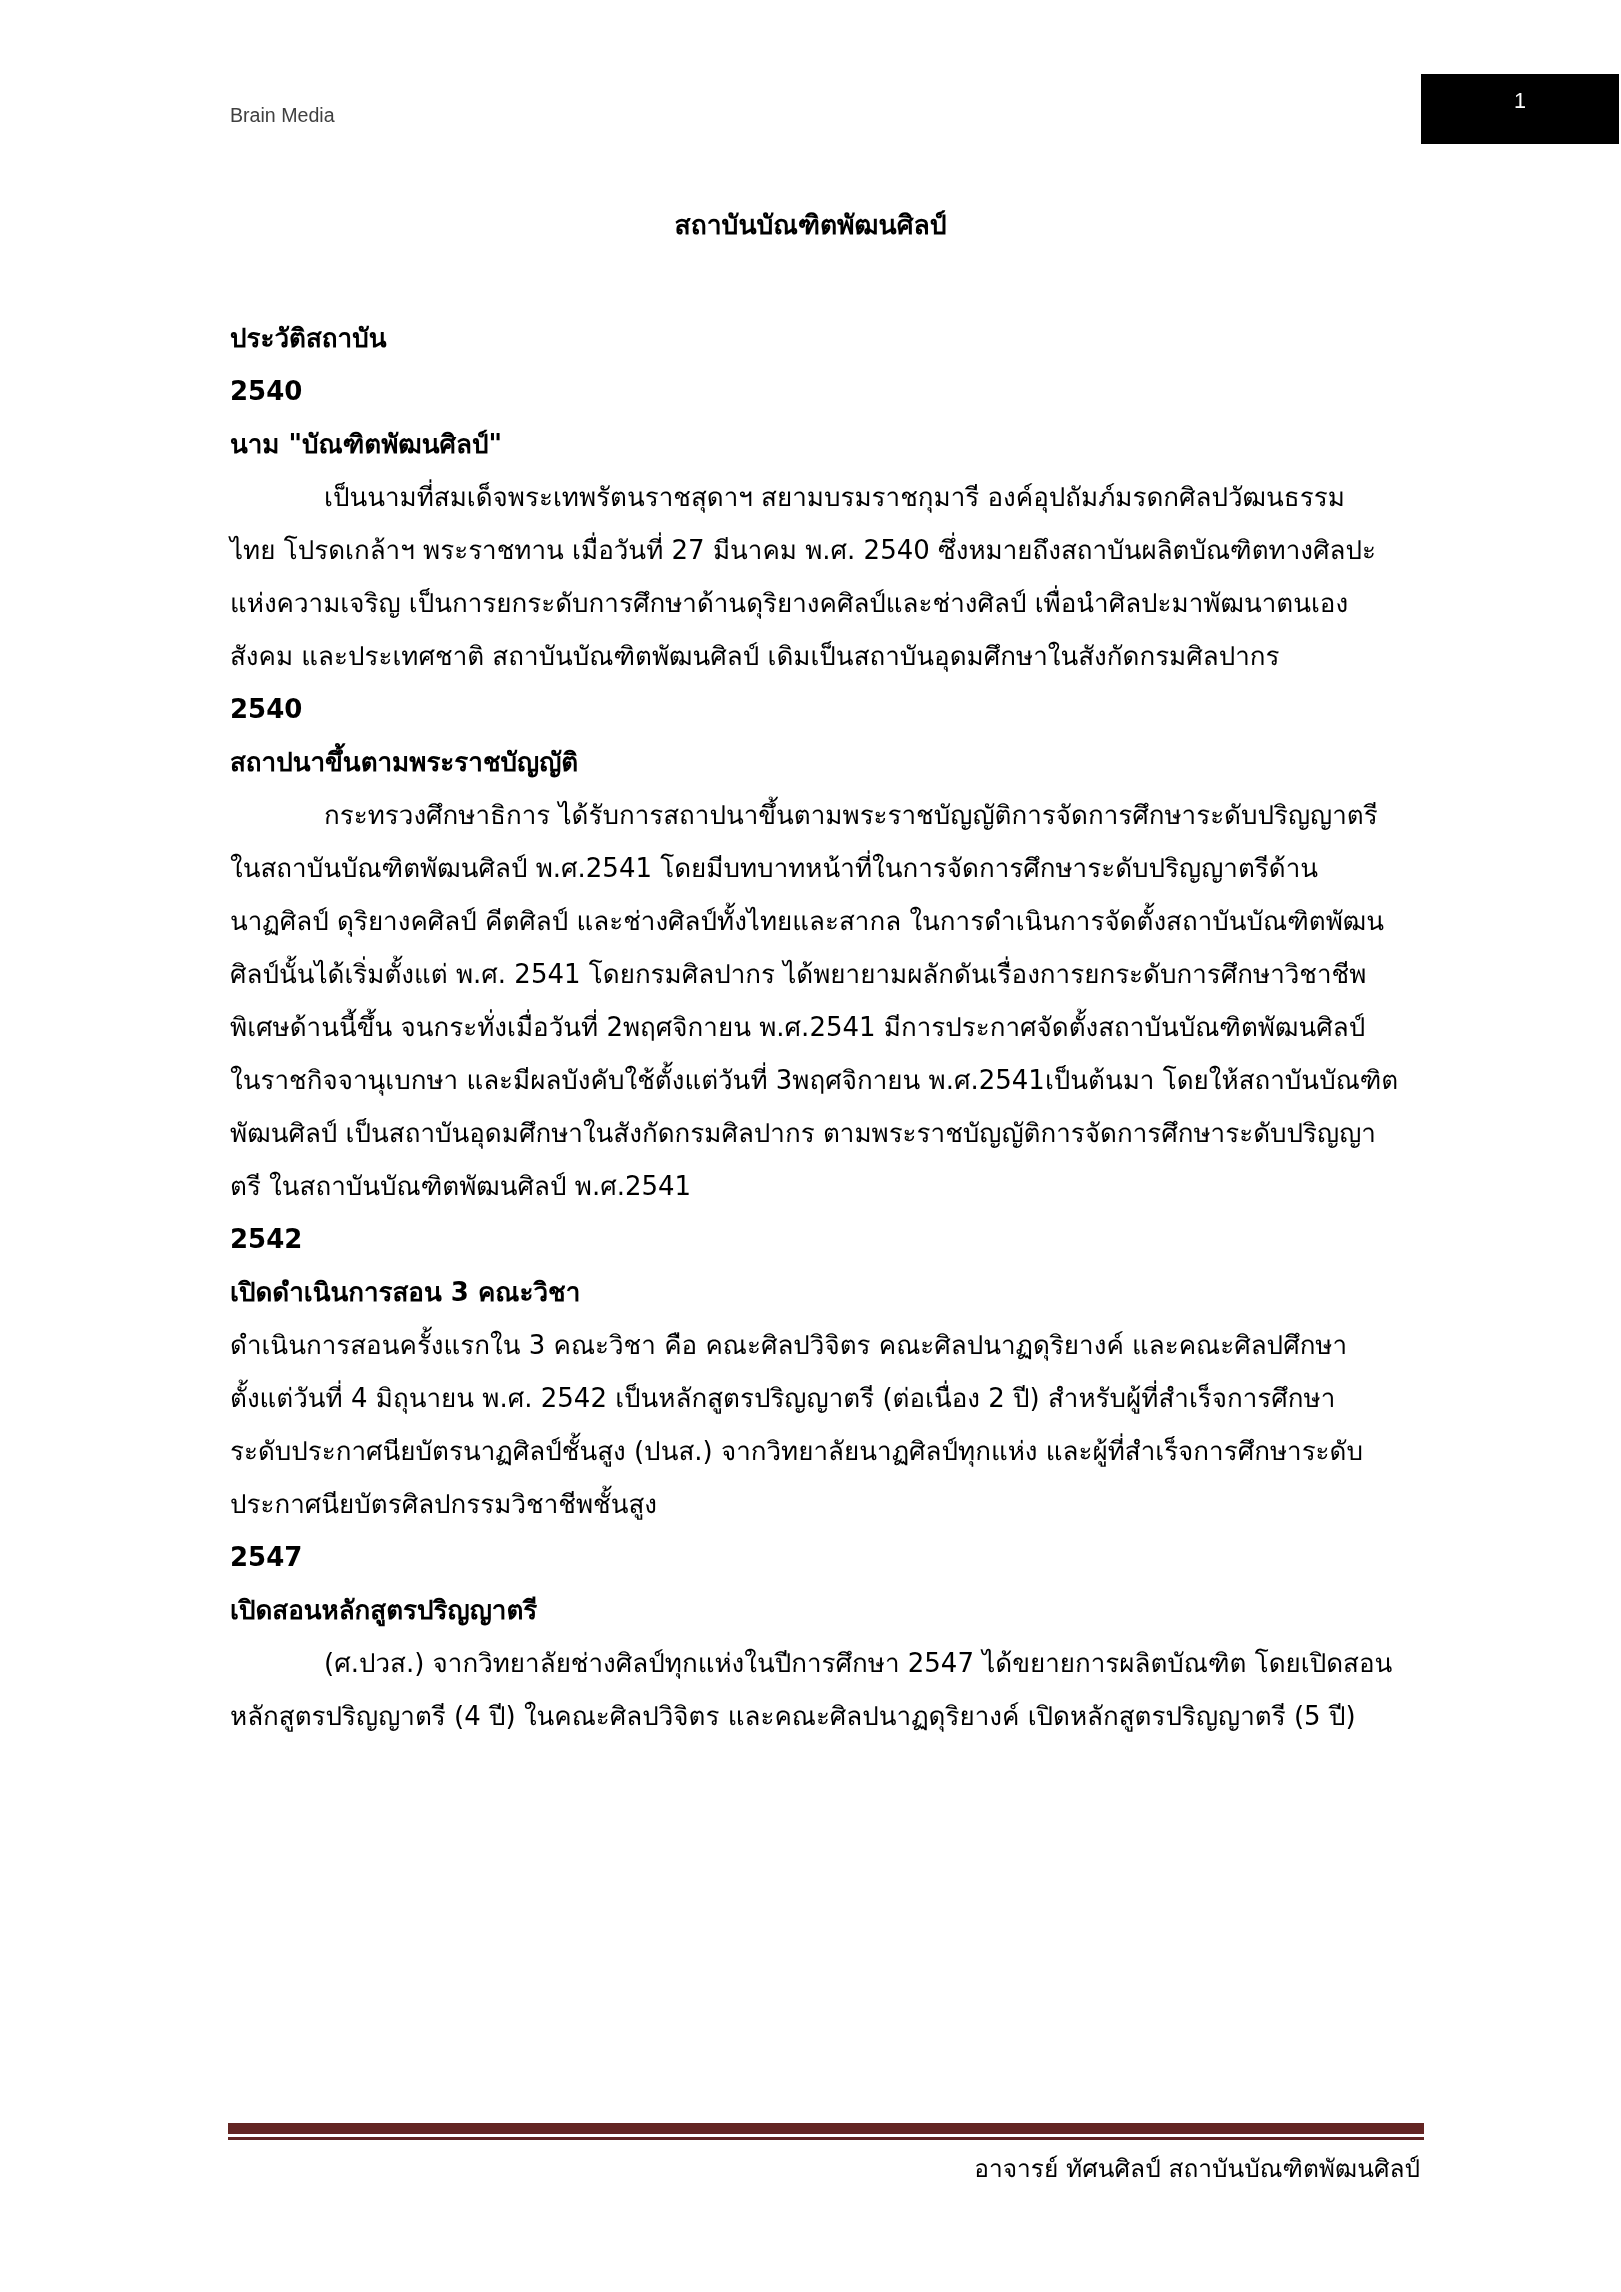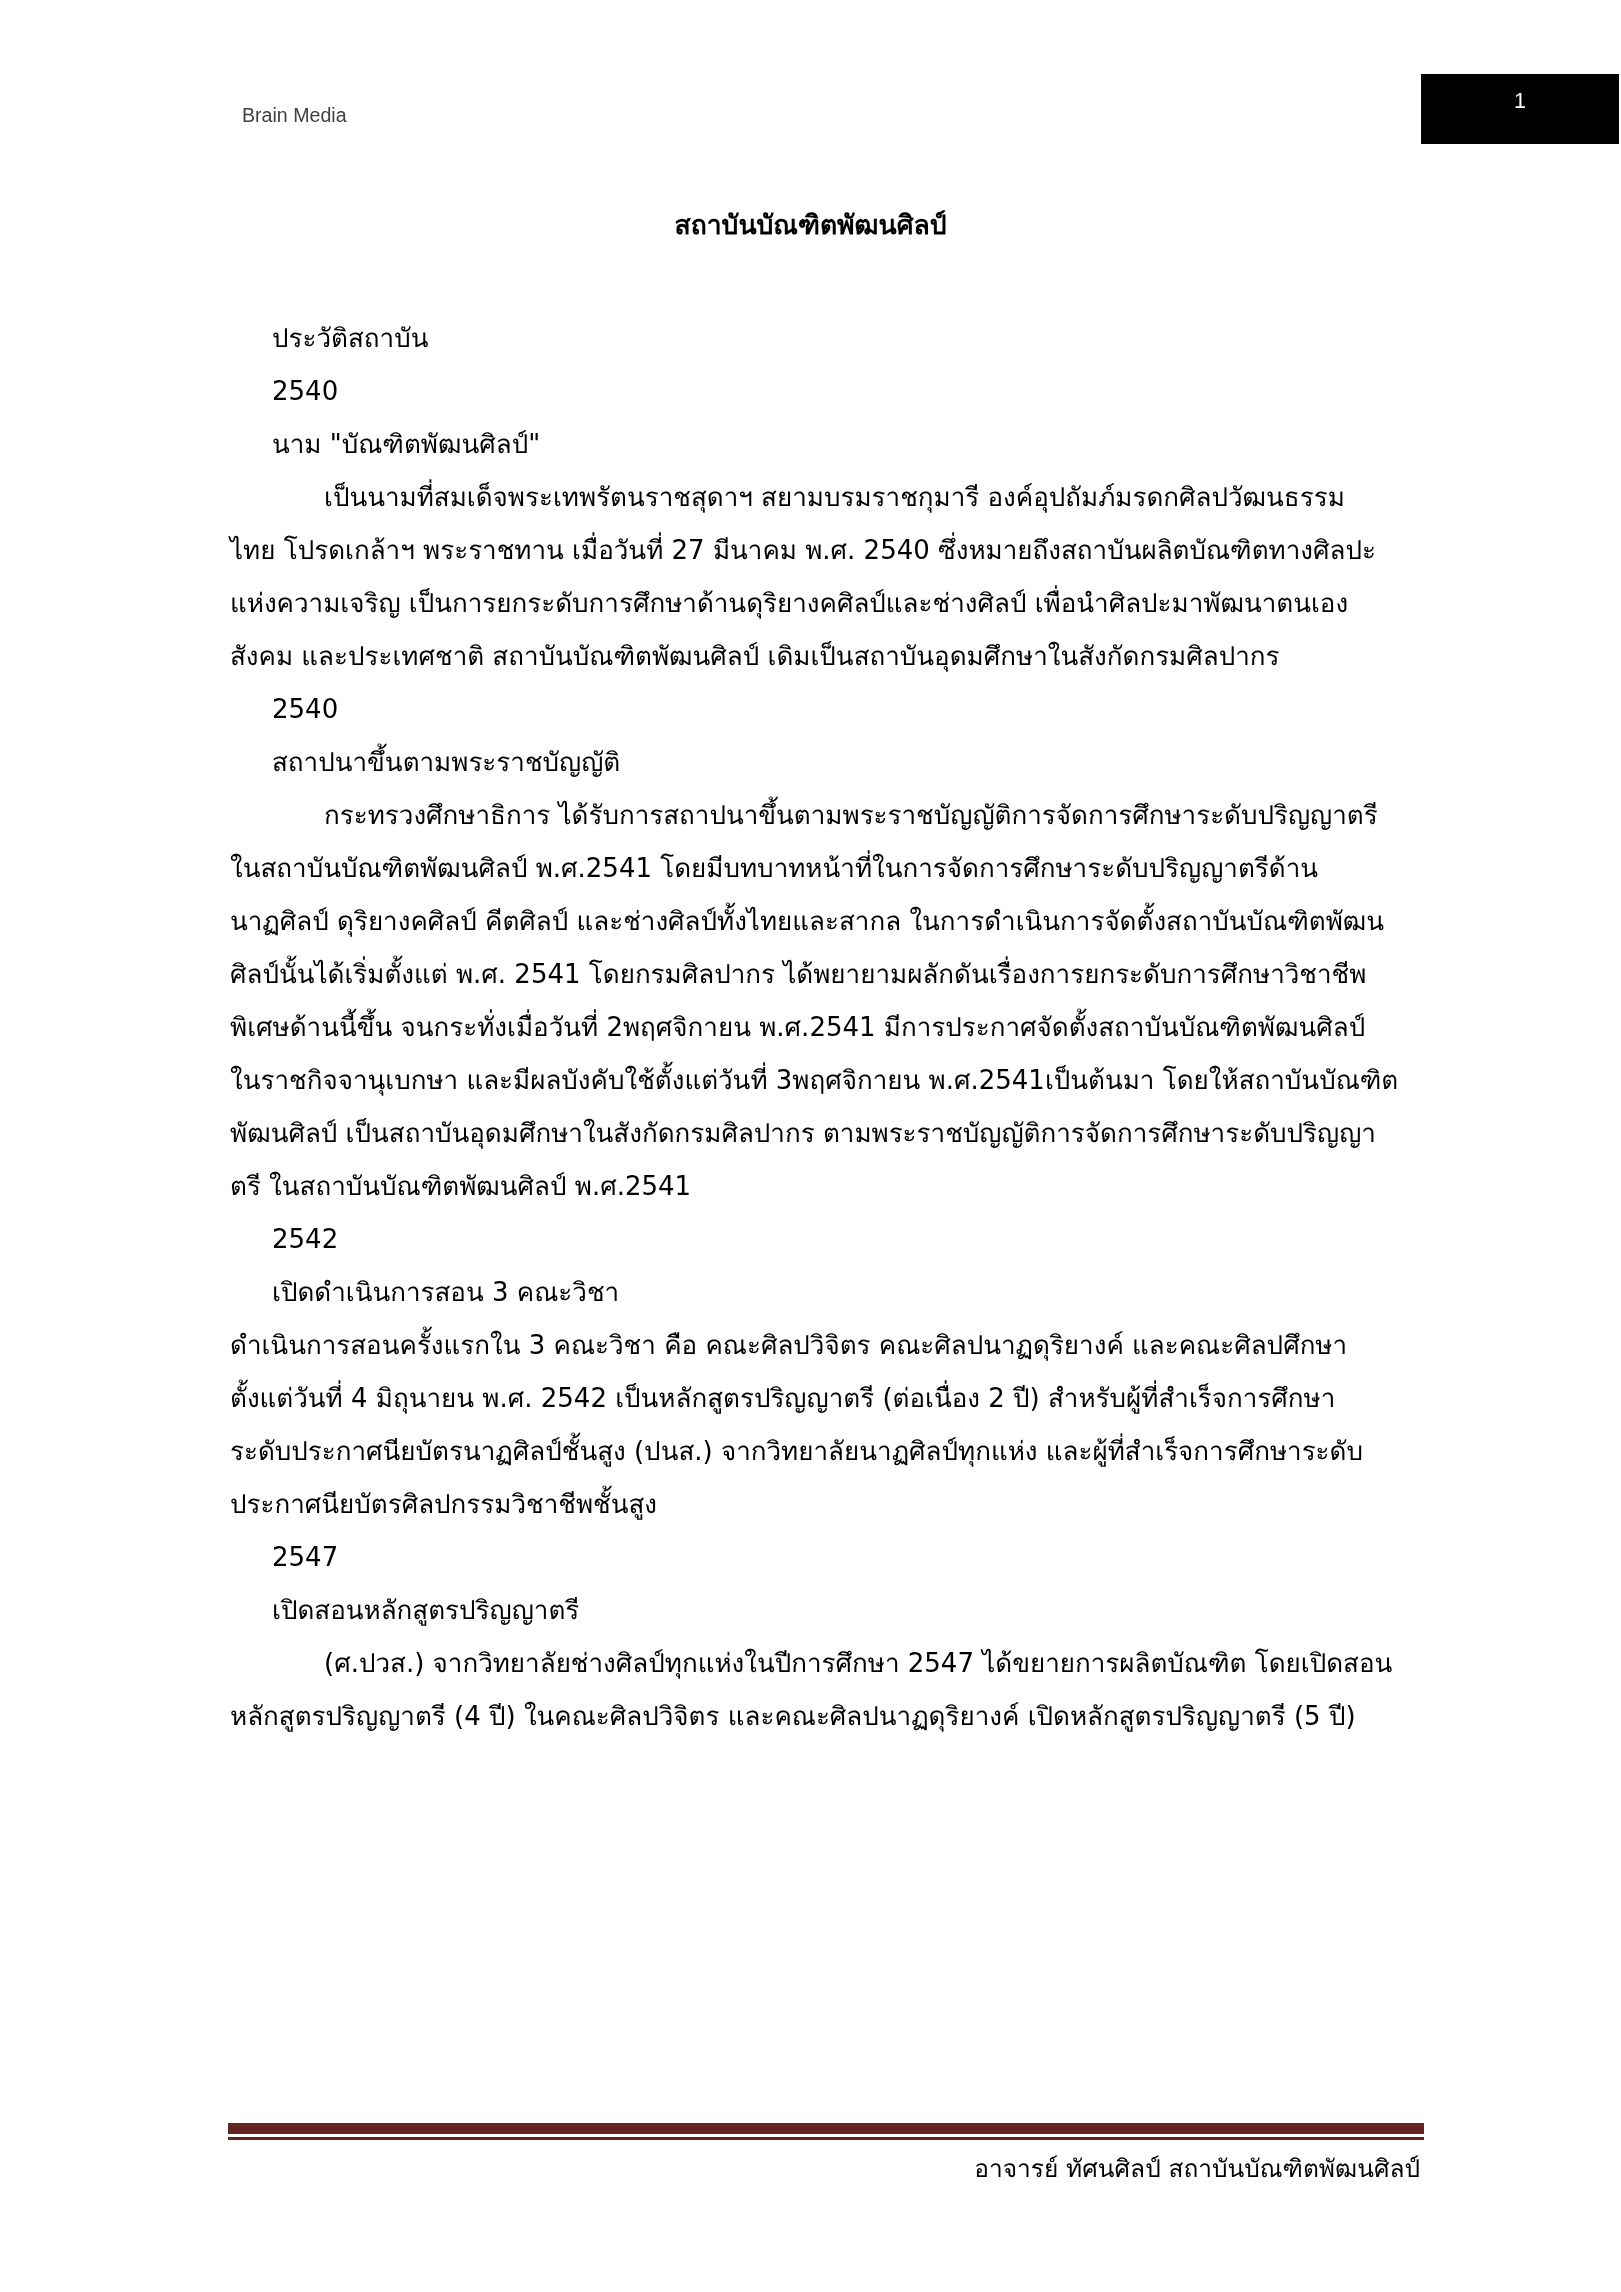--- a/index.html
+++ b/index.html
@@ -5,38 +5,37 @@
     html, body { margin: 0; padding: 0; background: #ffffff; }
     body {
       width: 1621px; height: 2293px; position: relative; overflow: hidden;
       font-family: "DejaVu Sans", "Liberation Sans", sans-serif;
       color: #000;
     }
     .header-left {
       position: absolute; left: 230px; top: 104px;
       font-size: 19.6px; color: #404040;
       font-family: "Liberation Sans", sans-serif;
-      margin-left: 12px;
     }
     .page-box {
       position: absolute; left: 1421px; top: 74px; width: 198px; height: 70px;
       background: #000; color: #fff;
       display: flex; align-items: flex-start; justify-content: center;
       padding-top: 13.7px; box-sizing: border-box;
       font-size: 21.6px; font-family: "Liberation Sans", sans-serif;
     }
     .title {
       position: absolute; left: 0; width: 100%; top: 204px; text-align: center;
       font-size: 26.5px; font-weight: bold;
     }
     .content {
       position: absolute; left: 230px; top: 312px; width: 1191px;
       font-size: 26px; line-height: 53px;
     }
-    .h { font-weight: normal; white-space: nowrap; margin-left: 42px; }
+    .h { font-weight: bold; white-space: nowrap; }
     .ln { white-space: nowrap; }
     .ln.indent { padding-left: 94px; }
     .footer-bar-thick {
       position: absolute; left: 228px; top: 2123px; width: 1196px; height: 10.8px; background: #632523;
     }
     .footer-bar-thin {
       position: absolute; left: 228px; top: 2137px; width: 1196px; height: 2.9px; background: #632523;
     }
     .footer-text {
       position: absolute; right: 201px; top: 2149px;

